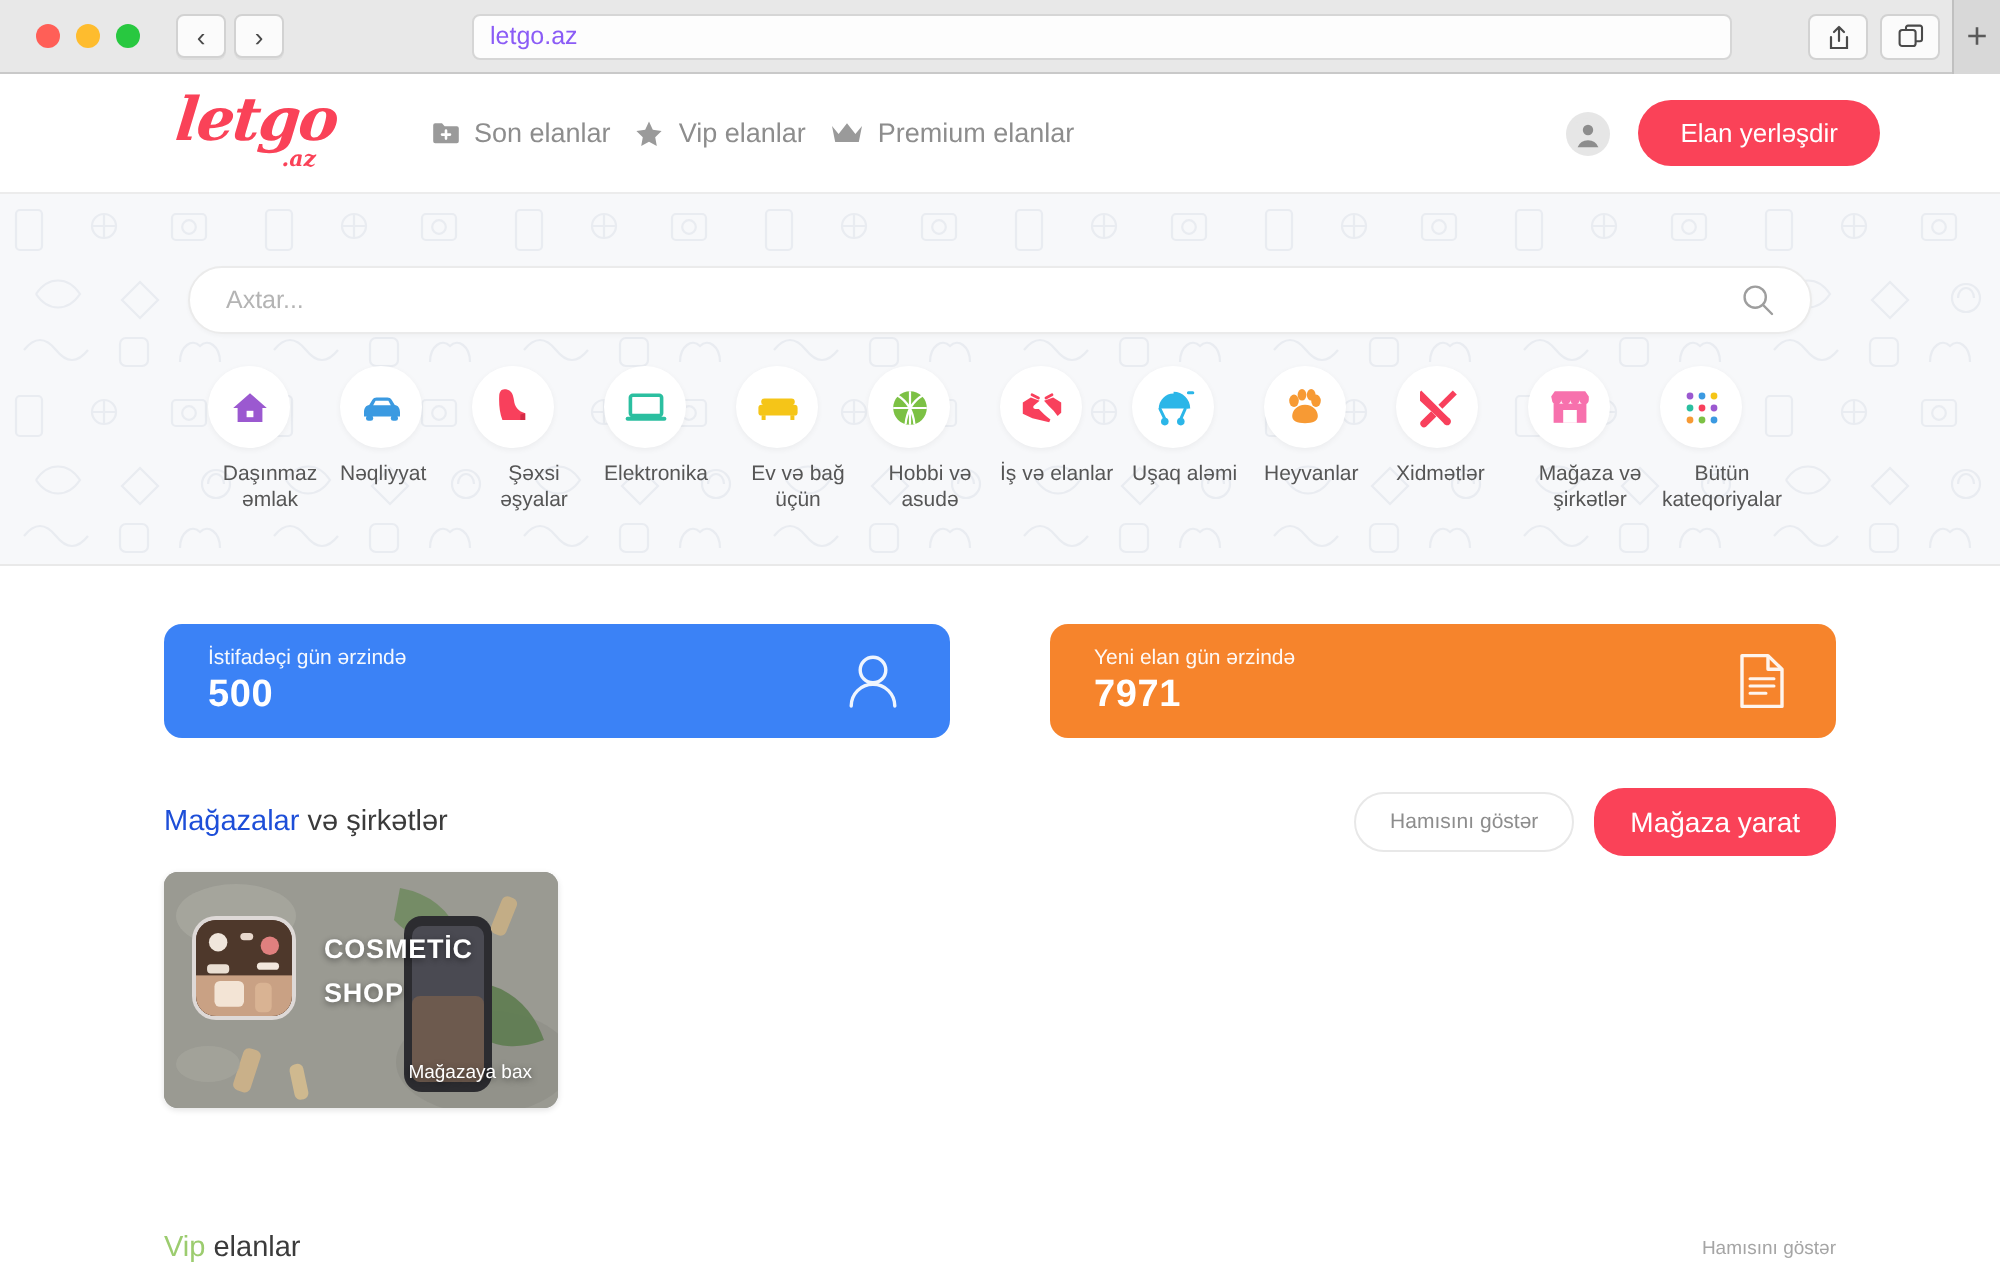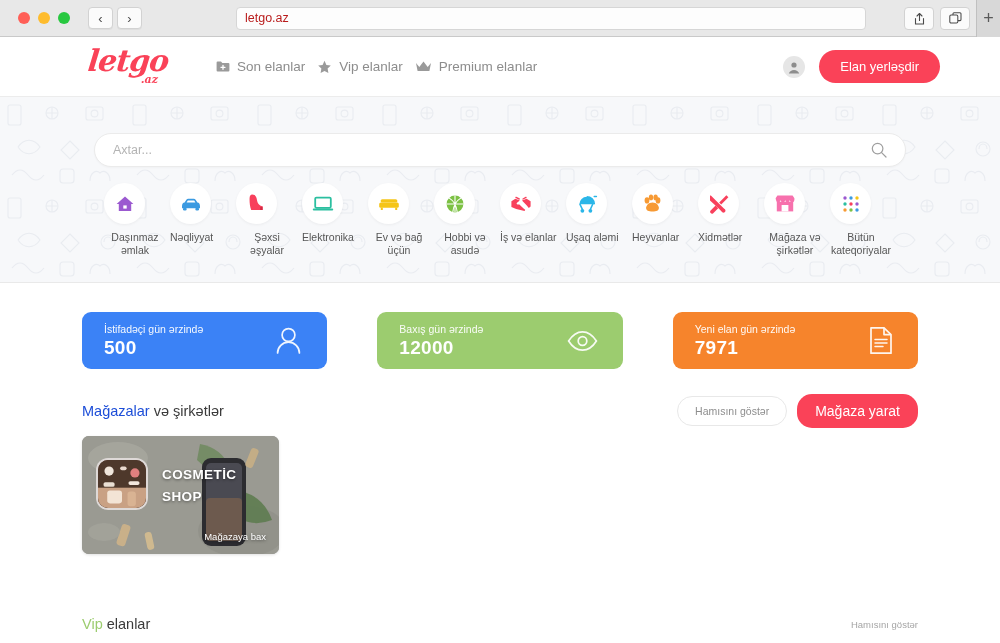--- a/index.html
+++ b/index.html
@@ -40,21 +40,21 @@
   .url-bar {
     position: absolute;
     left: 236px; right: 134px;
     height: 23px;
     background: #fdfdfd;
     border: 1px solid #d6d6d6;
     border-radius: 4px;
     display: flex; align-items: center;
     padding: 0 8px;
     font-size: 12.5px;
-    color: #b91c1c;
+    color: #8b5cf6;
   }
 
   .chrome-right {
     position: absolute; right: 8px; top: 0; height: 37px;
     display: flex; align-items: center; gap: 6px;
   }
   .chrome-btn {
     width: 30px; height: 23px;
     background: #fbfbfb;
     border: 1px solid #d2d2d2;
@@ -567,32 +567,20 @@
       <div class="stat-value">500</div>
     </div>
     <span class="stat-ico">
       <svg width="27" height="29" viewBox="0 0 27 29">
         <circle cx="13.5" cy="9" r="6.4" stroke="#fff" stroke-width="1.7" fill="none"></circle>
         <path d="M2.6 27 a10.9 10.9 0 0 1 21.8 0" stroke="#fff" stroke-width="1.7" fill="none" stroke-linecap="round"></path>
       </svg>
     </span>
   </div>
 
-  <div class="stat-card" style="background:#9ccc6f">
-    <div>
-      <div class="stat-label">Baxış gün ərzində</div>
-      <div class="stat-value">12000</div>
-    </div>
-    <span class="stat-ico">
-      <svg width="31" height="22" viewBox="0 0 31 22">
-        <path d="M1.6 11 C6 4 11 1.8 15.5 1.8 C20 1.8 25 4 29.4 11 C25 18 20 20.2 15.5 20.2 C11 20.2 6 18 1.6 11 Z" stroke="#fff" stroke-width="1.7" fill="none"></path>
-        <circle cx="15.5" cy="11" r="4.3" stroke="#fff" stroke-width="1.7" fill="none"></circle>
-      </svg>
-    </span>
-  </div>
 
   <div class="stat-card" style="background:#f6842c">
     <div>
       <div class="stat-label">Yeni elan gün ərzində</div>
       <div class="stat-value">7971</div>
     </div>
     <span class="stat-ico">
       <svg width="24" height="29" viewBox="0 0 24 29">
         <path d="M2 1.8 L15 1.8 L22 8.6 L22 27.2 L2 27.2 Z" stroke="#fff" stroke-width="1.7" fill="none" stroke-linejoin="round"></path>
         <path d="M15 1.8 L15 8.6 L22 8.6" stroke="#fff" stroke-width="1.7" fill="none" stroke-linejoin="round"></path>

